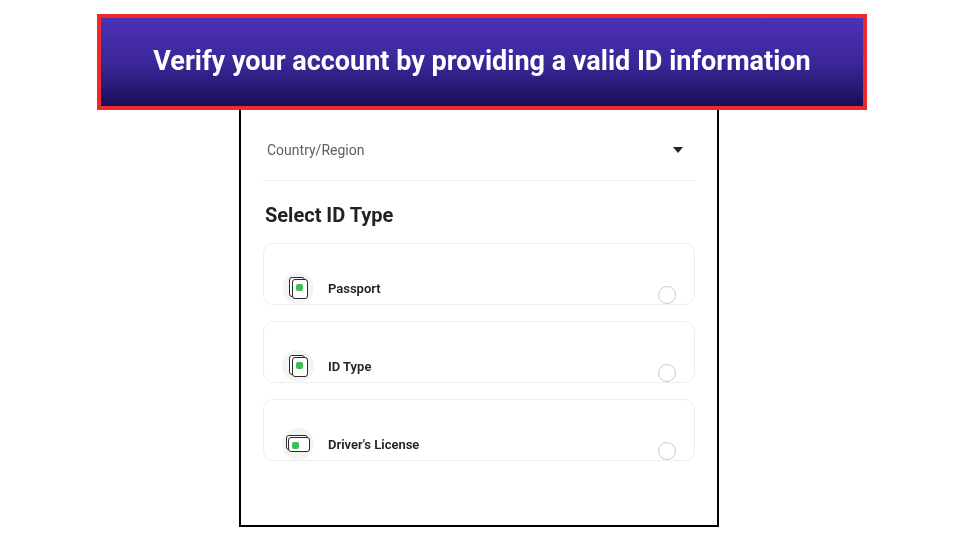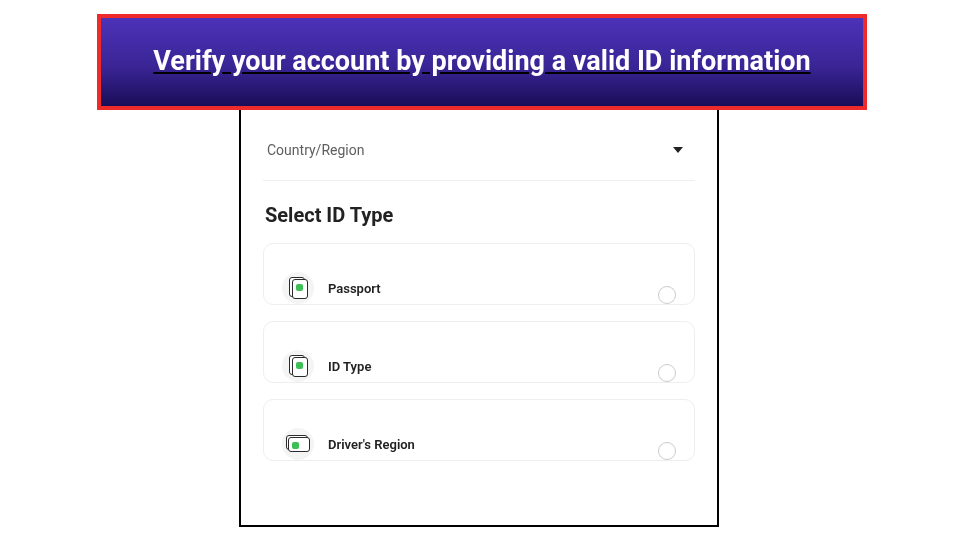--- a/index.html
+++ b/index.html
@@ -13,21 +13,20 @@
     width: 770px;
     height: 96px;
     border: 4px solid #ef2a2a;
     background: linear-gradient(to bottom, #4b32b8 0%, #3a2596 55%, #1a0d57 100%);
     display: flex;
     align-items: center;
     justify-content: center;
     text-align: center;
     padding: 8px 40px;
     z-index: 10;
-    text-decoration: underline;
   }
   .banner-text {
     color: #fff;
     font-size: 27px;
     font-weight: 700;
     line-height: 1.25;
   }
 
   .card {
     position: absolute;
@@ -187,21 +186,21 @@
     </div>
 
     <div class="option">
       <div class="option-left">
         <div class="icon-wrap">
           <div style="position:relative;width:24px;height:18px;">
             <div class="doc-wide stack-back" style="top:0;left:0;"></div>
             <div class="doc-wide stack-front" style="top:2px;left:2px;"></div>
           </div>
         </div>
-        <span class="option-label">Driver's Region</span>
+        <span class="option-label">Driver's License</span>
       </div>
       <div class="radio"></div>
     </div>
 
   </div>
 
 
 </div>
 
 </body></html>

